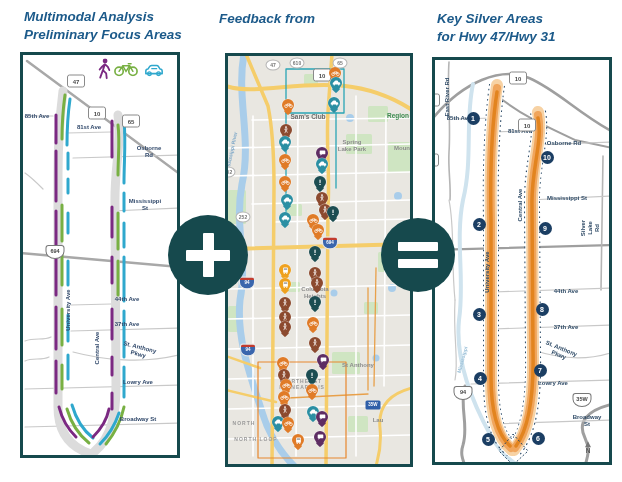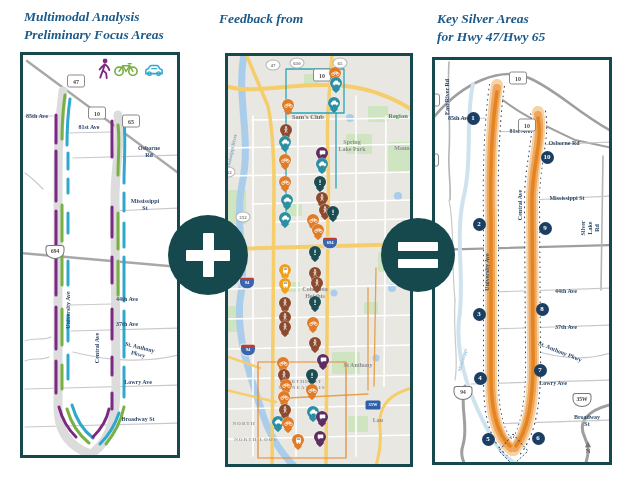--- a/index.html
+++ b/index.html
@@ -1,17 +1,17 @@
 <!DOCTYPE html>
 <html><head>
 <meta charset="utf-8">
 <style>
   html,body{margin:0;padding:0;background:#fff;}
   .stage{position:relative;width:622px;height:482px;background:#fff;overflow:hidden;
-         font-family:Liberation Serif, serif;}
+         font-family:Liberation Sans, sans-serif;}
   .title{position:absolute;font-style:italic;font-weight:bold;font-size:13.5px;
          line-height:1.35;color:#1c5a8a;white-space:nowrap;}
   .panel{position:absolute;border:3px solid #16494d;background:#fff;overflow:hidden;}
   .maplayer{position:absolute;left:0;top:0;width:100%;height:100%;}
   .map-label{position:absolute;font-size:6px;font-weight:bold;white-space:pre-line;
              text-align:center;line-height:1.15;transform-origin:center;z-index:4;}
   .shield{position:absolute;transform:translate(-50%,-50%);display:flex;align-items:center;
           justify-content:center;font-weight:bold;z-index:5;line-height:1;}
   .box{width:16px;height:11px;background:#fff;border:1.2px solid #8a8a8a;border-radius:2.5px;
        font-size:6px;color:#4a4a4a;}
@@ -51,21 +51,21 @@
 
   <div class="title" style="left:24px;top:8px;">
     <div>Multimodal Analysis</div>
     <div>Preliminary Focus Areas</div>
   </div>
   <div class="title" style="left:219px;top:10px;">
     <div>Feedback from</div>
   </div>
   <div class="title" style="left:437px;top:10px;">
     <div>Key Silver Areas</div>
-    <div>for Hwy 47/Hwy 65</div>
+    <div>for Hwy 47/Hwy 31</div>
   </div>
 
   <div class="panel" id="map-left" style="left: 20px; top: 52px; width: 154px; height: 400px; background: rgb(255, 255, 255);">
       <svg viewBox="0 0 154 400" preserveAspectRatio="none" class="maplayer">
         <path d="M4,6 L158,120" fill="none" stroke="#a8a8a8" stroke-width="2.5" stroke-linecap="round" stroke-linejoin="round"></path>
         <path d="M-2,198 L156,212" fill="none" stroke="#a8a8a8" stroke-width="2.5" stroke-linecap="round" stroke-linejoin="round"></path>
         <path d="M2,61 L30,61" fill="none" stroke="#c9c9c9" stroke-width="1.2" stroke-linecap="round" stroke-linejoin="round"></path>
         <path d="M44,78 L88,77" fill="none" stroke="#c9c9c9" stroke-width="1.2" stroke-linecap="round" stroke-linejoin="round"></path>
         <path d="M50,103 L156,100" fill="none" stroke="#c9c9c9" stroke-width="1.2" stroke-linecap="round" stroke-linejoin="round"></path>
         <path d="M88,156 L156,153" fill="none" stroke="#c9c9c9" stroke-width="1.2" stroke-linecap="round" stroke-linejoin="round"></path>

